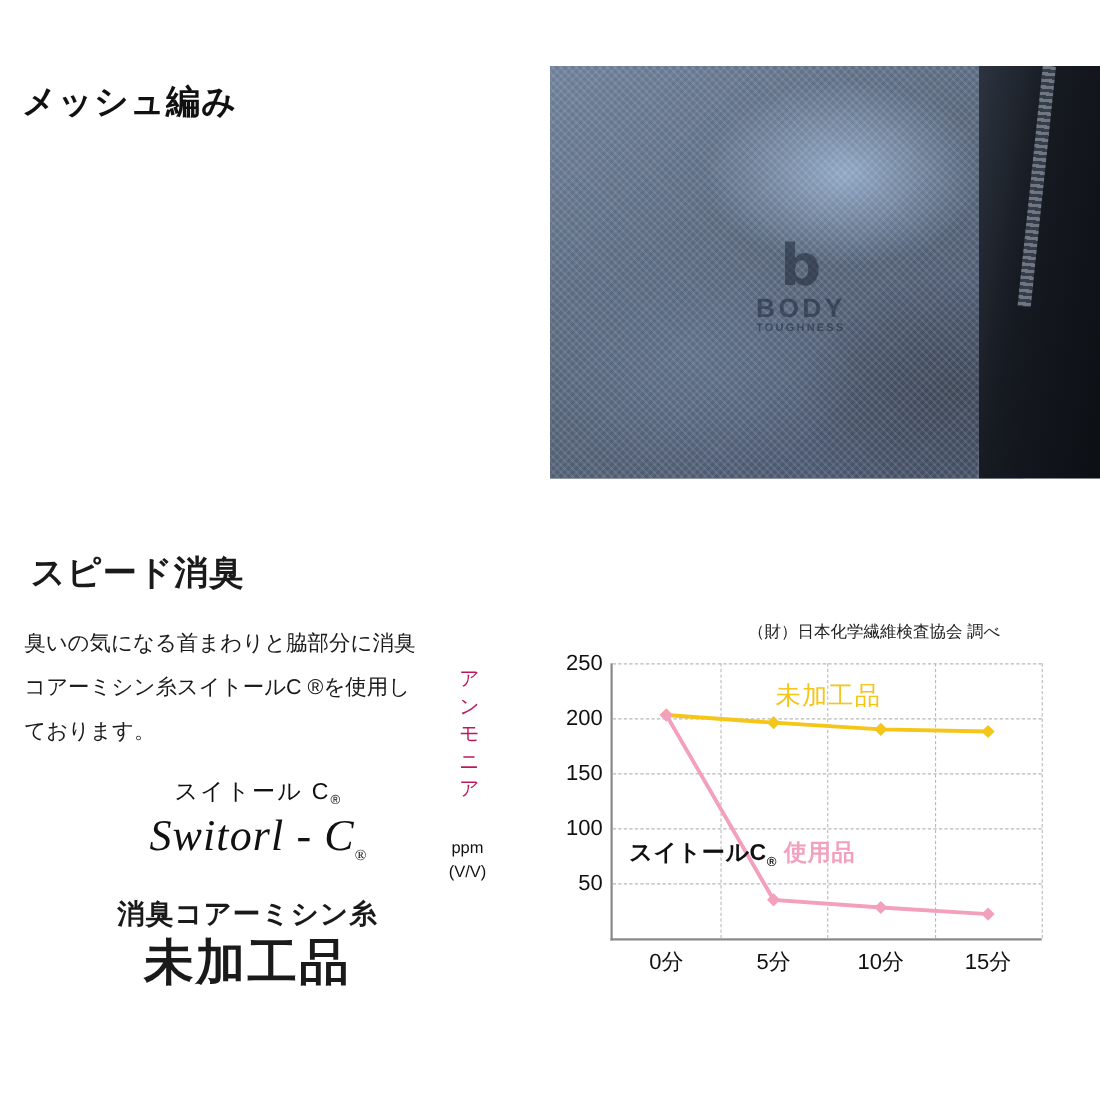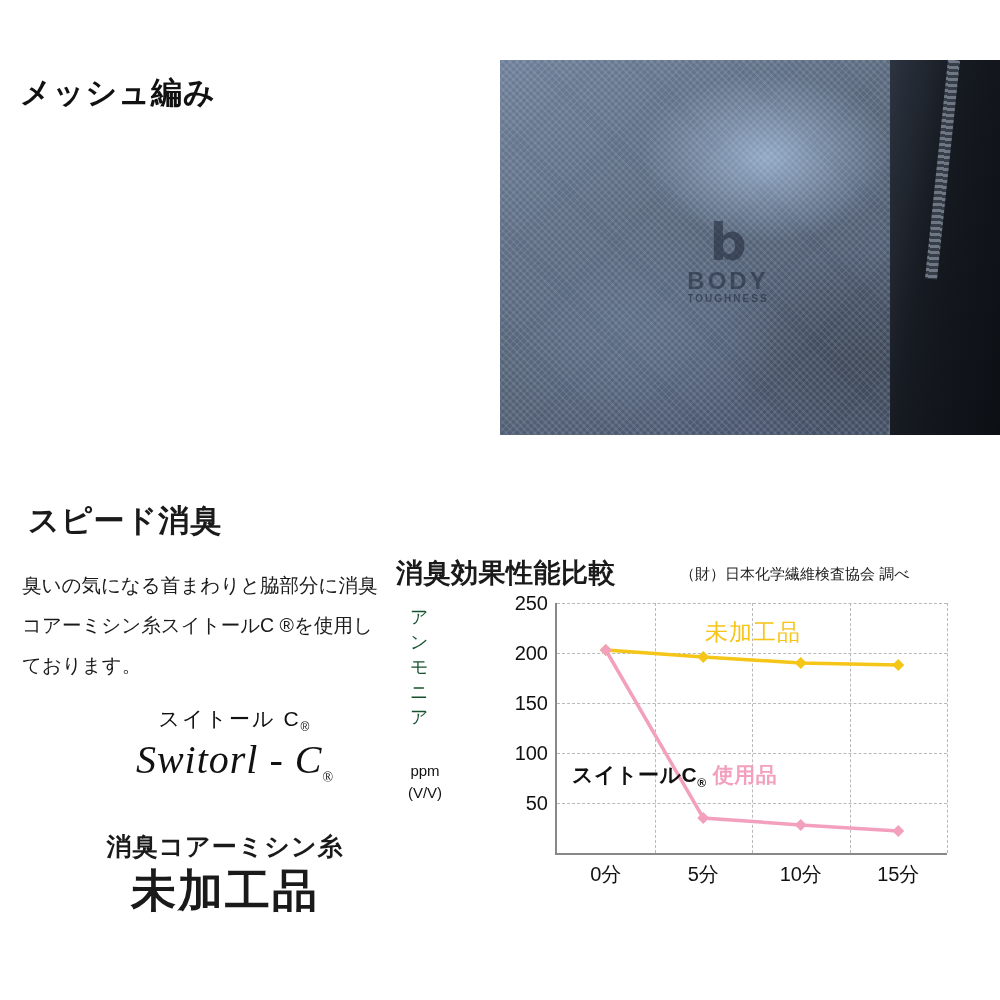--- a/index.html
+++ b/index.html
@@ -142,21 +142,21 @@
     margin-top: 2px;
     font-family: "Liberation Serif", serif;
     font-style: italic;
     font-size: 40px;
     letter-spacing: 1px;
     color: #111;
   }
   #switorl-logo .reg { font-size: 14px; font-style: normal; vertical-align: sub; }
   #deo-core {
     position: absolute;
-    left: 60px; top: 360px;
+    left: 60px; top: 344px;
     width: 330px;
     text-align: center;
   }
   #deo-core-line1 {
     font-size: 25px;
     font-weight: bold;
     letter-spacing: 1px;
   }
   #deo-core-line2 {
     font-size: 45px;
@@ -183,22 +183,22 @@
     left: 290px; top: 10px;
     font-size: 15px;
     color: #222;
   }
   #y-axis-label {
     position: absolute;
     left: 20px; top: 50px;
     width: 26px;
     font-size: 18px;
     line-height: 25px;
-    text-align: left;
-    color: #14532d;
+    text-align: right;
+    color: #be185d;
   }
   #y-axis-units {
     position: absolute;
     left: 6px; top: 205px;
     width: 58px;
     font-size: 15px;
     line-height: 22px;
     text-align: center;
     color: #111;
   }
@@ -300,21 +300,20 @@
       <span>Switorl - C</span><span class="reg">®</span>
     </div>
   </div>
 
   <div id="deo-core">
     <div id="deo-core-line1">消臭コアーミシン糸</div>
     <div id="deo-core-line2">未加工品</div>
   </div>
 
   <div id="chart-area">
-    <div id="chart-title">消臭効果性能比較</div>
     <div id="chart-source">（財）日本化学繊維検査協会 調べ</div>
 
     <div id="y-axis-label">アンモニア</div>
     <div id="y-axis-units">
       <div>ppm</div>
       <div>(V/V)</div>
     </div>
 
     <div id="plot-wrap">
       <div id="ytick-layer">

